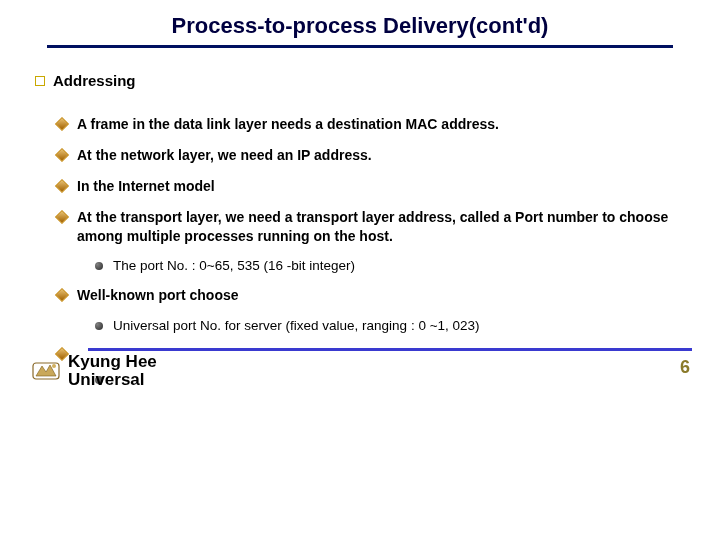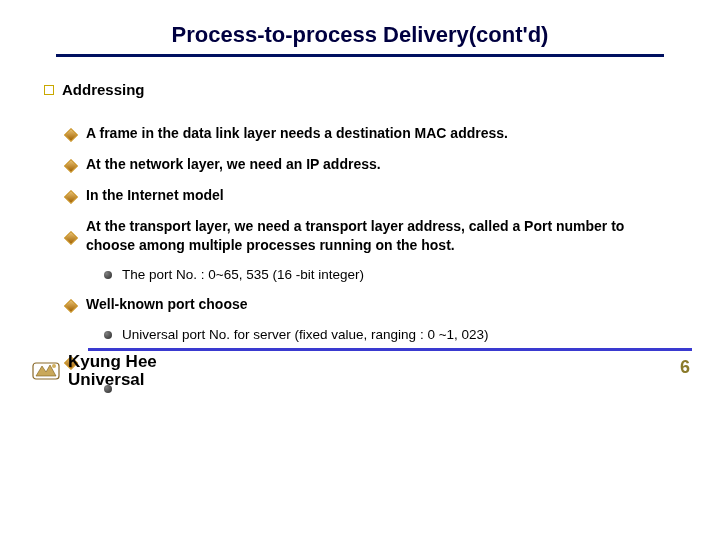--- a/index.html
+++ b/index.html
@@ -1,25 +1,25 @@
 <!DOCTYPE html>
 <html><head>
 <meta charset="utf-8">
 <style>
   * { margin: 0; padding: 0; box-sizing: border-box; }
   html, body { width: 720px; height: 540px; font-family: Arial, Helvetica, sans-serif; background: #fff; color: #000; }
-  .slide { width: 720px; height: 400px; position: relative; padding: 16px; }
+  .slide { width: 720px; height: 400px; position: relative; padding: 7px; }
   .title-wrap { padding: 6px 40px 2px 40px; }
   .title { font-size: 22px; font-weight: bold; text-align: center; color: #000040; }
   .title-underline { height: 3px; background: #001060; margin: 4px 40px 0 40px; }
   .content { padding: 24px 28px 0 28px; font-size: 14px; }
   .h1 { display: flex; align-items: baseline; margin-bottom: 26px; }
   .sq { width: 10px; height: 10px; border: 1.5px solid #c9a800; background: #fff; margin-right: 8px; flex: 0 0 auto; margin-top: 3px; }
   .h1-text { font-weight: bold; font-size: 15px; color: #000; }
-  .b1 { display: flex; margin: 0 0 12px 22px; align-items: center; }
+  .b1 { display: flex; margin: 0 0 12px 22px; }
   .diamond { width: 10px; height: 10px; transform: rotate(45deg); border: 1.5px solid #c08000; background: linear-gradient(135deg,#e8c070,#a06000); margin: 4px 10px 0 0; flex: 0 0 auto; }
   .b1-text { font-weight: bold; color: #000; line-height: 1.35; padding-right: 8px; }
   .b2 { display: flex; margin: 0 0 10px 60px; }
   .dot { width: 8px; height: 8px; border-radius: 50%; background: radial-gradient(circle at 30% 30%, #808080, #2a2a2a); margin: 5px 10px 0 0; flex: 0 0 auto; }
   .b2-text { color: #000; line-height: 1.35; font-size: 13.5px; }
   .footer { position: absolute; left: 0; right: 0; bottom: 10px; padding: 0 28px; }
   .footer-line { height: 3px; background: #3a3ad0; margin: 0 0 2px 60px; }
   .footer-row { display: flex; align-items: flex-start; justify-content: space-between; }
   .uni { display: flex; align-items: center; gap: 8px; padding-left: 4px; }
   .crest { width: 28px; height: 22px; }

